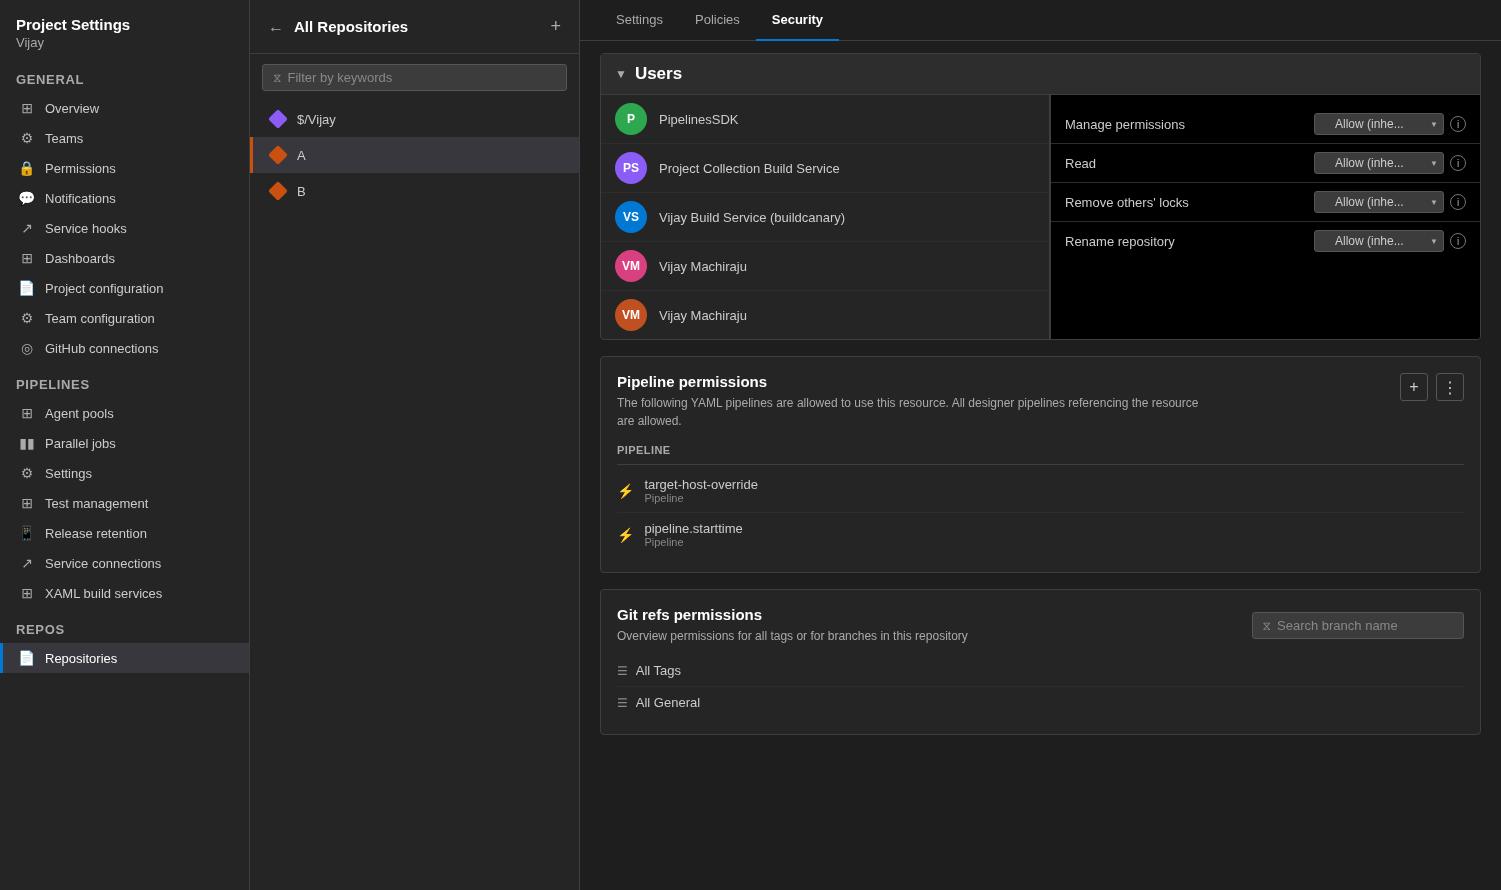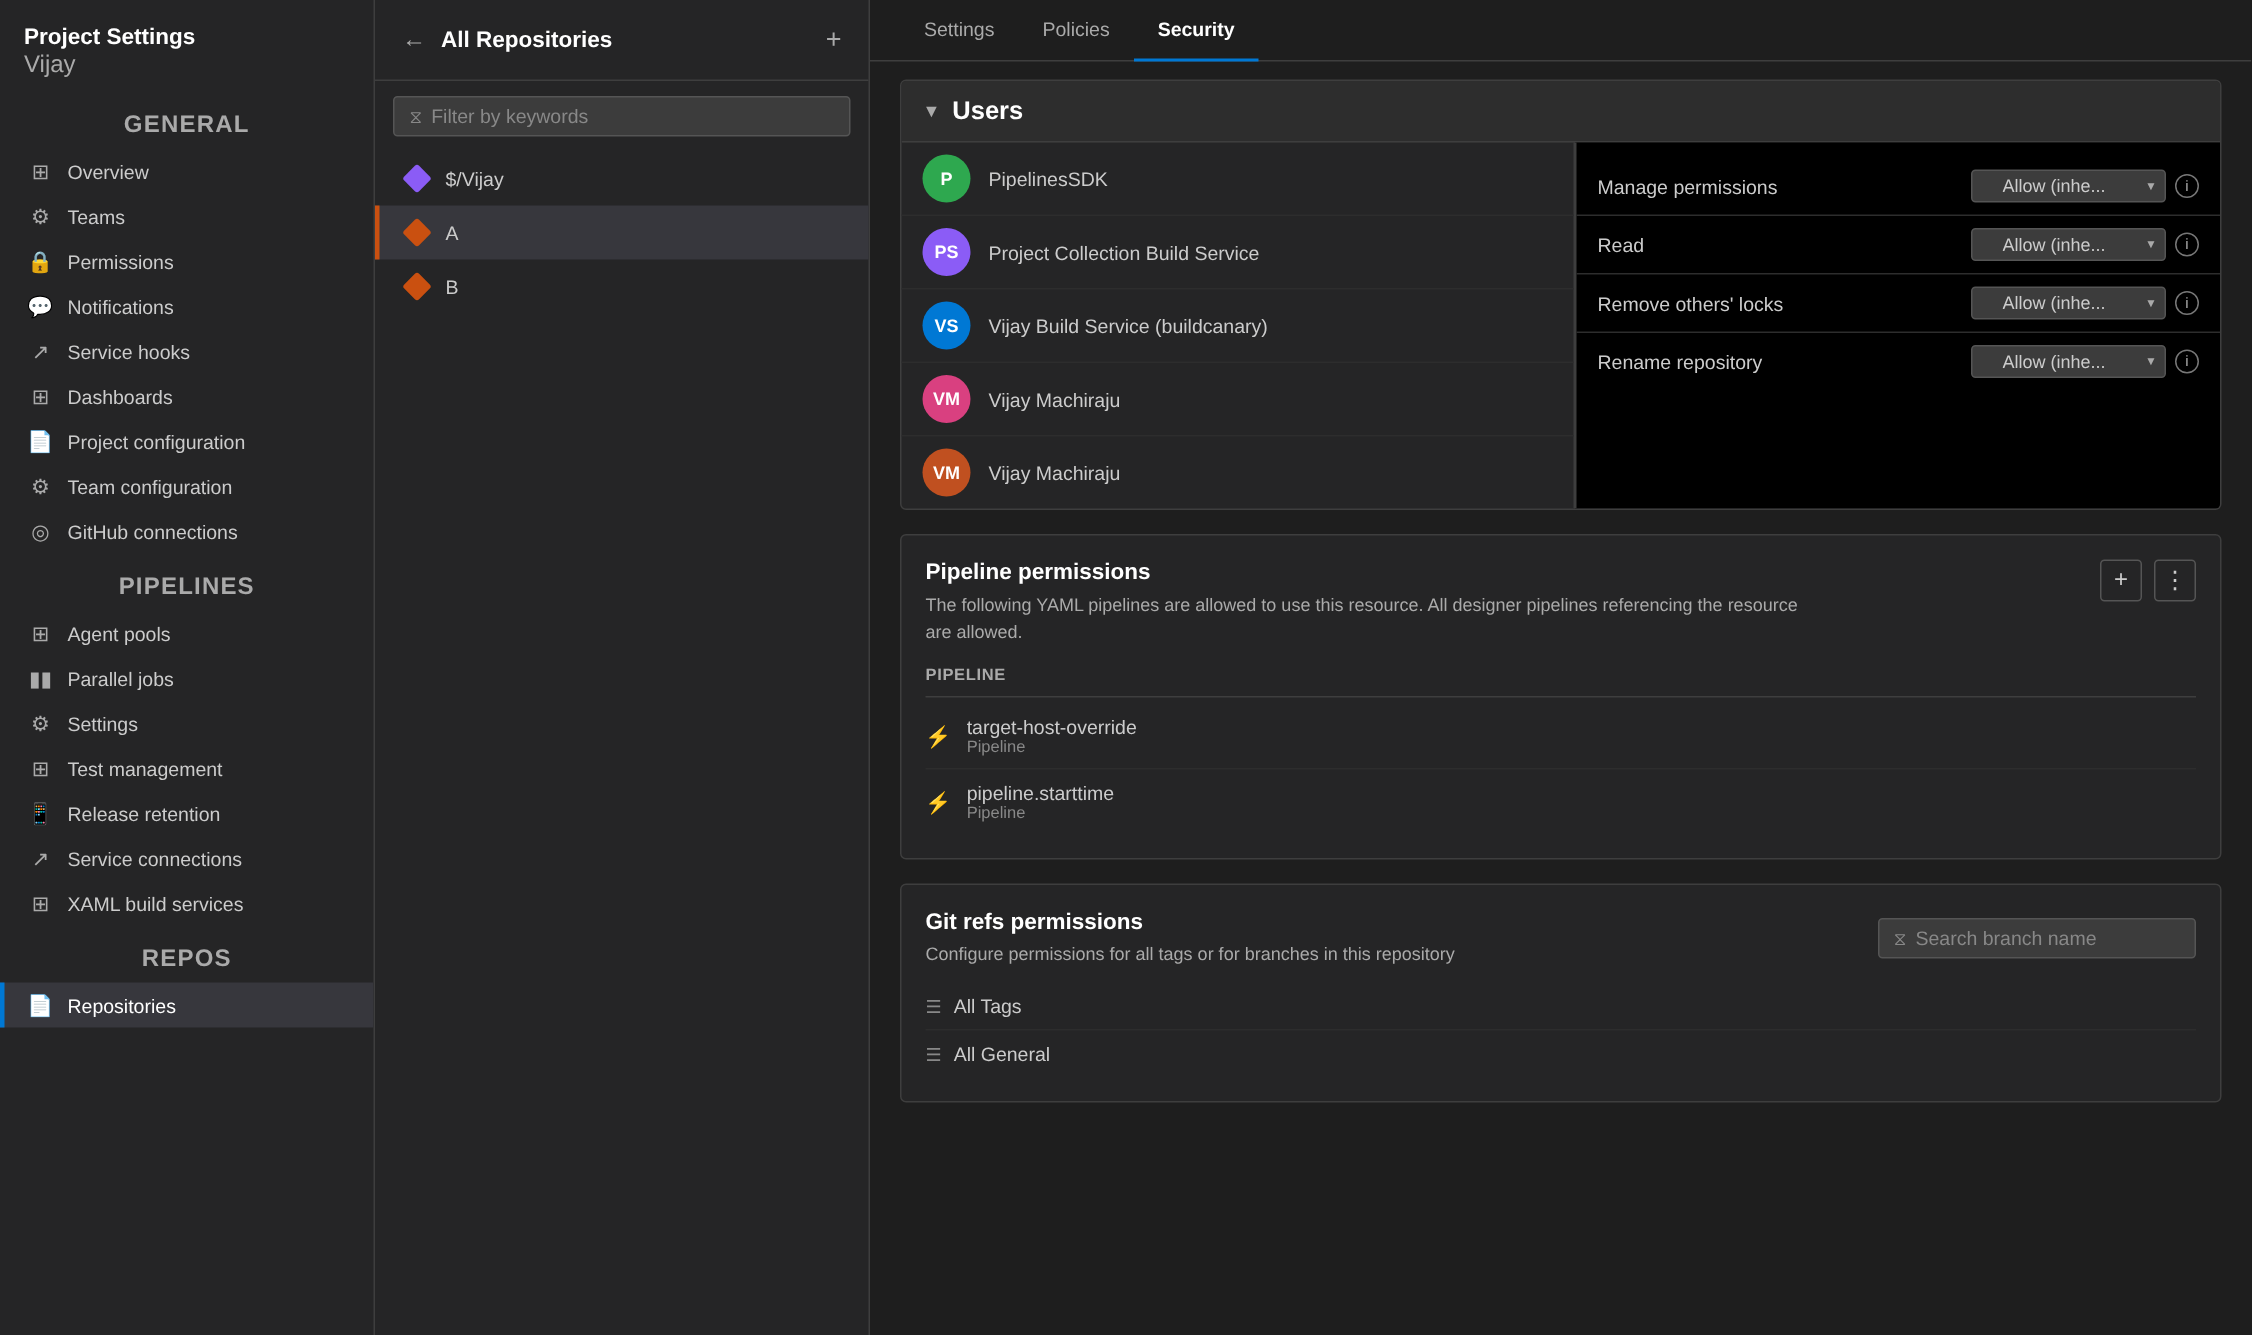--- a/index.html
+++ b/index.html
@@ -25,32 +25,31 @@
     }
     .sidebar-header {
       padding: 16px 16px 8px 16px;
     }
     .sidebar-title {
       font-size: 15px;
       font-weight: 600;
       color: #ffffff;
     }
     .sidebar-subtitle {
-      font-size: 16px;
+      font-size: 13px;
       color: #aaaaaa;
       margin-top: 2px;
     }
     .sidebar-section-label {
-      font-size: 16px;
+      font-size: 13px;
       font-weight: 600;
       color: #aaaaaa;
       text-transform: uppercase;
       letter-spacing: 0.05em;
       padding: 14px 16px 6px 16px;
-      text-align: center;
     }
     .sidebar-item {
       display: flex;
       align-items: center;
       gap: 10px;
       padding: 7px 16px;
       cursor: pointer;
       color: #cccccc;
       font-size: 13px;
       border-left: 3px solid transparent;
@@ -643,21 +642,21 @@
         <div class="pipeline-name">pipeline.starttime</div>
         <div class="pipeline-type">Pipeline</div>
       </div>
     </div>
   </div>
 
   <div class="section-card">
     <div class="git-refs-header">
       <div>
         <div class="section-card-title">Git refs permissions</div>
-        <div class="section-card-desc">Configure permissions for all tags or for branches in this repository</div>
+        <div class="section-card-desc">Overview permissions for all tags or for branches in this repository</div>
       </div>
       <div class="search-box">
         <span style="color:#888; font-size:12px;">⧖</span>
         <input type="text" placeholder="Search branch name" style="">
       </div>
     </div>
     <div class="tag-row">
       <span class="tag-icon">☰</span>
       <span class="tag-label">All Tags</span>
     </div>

